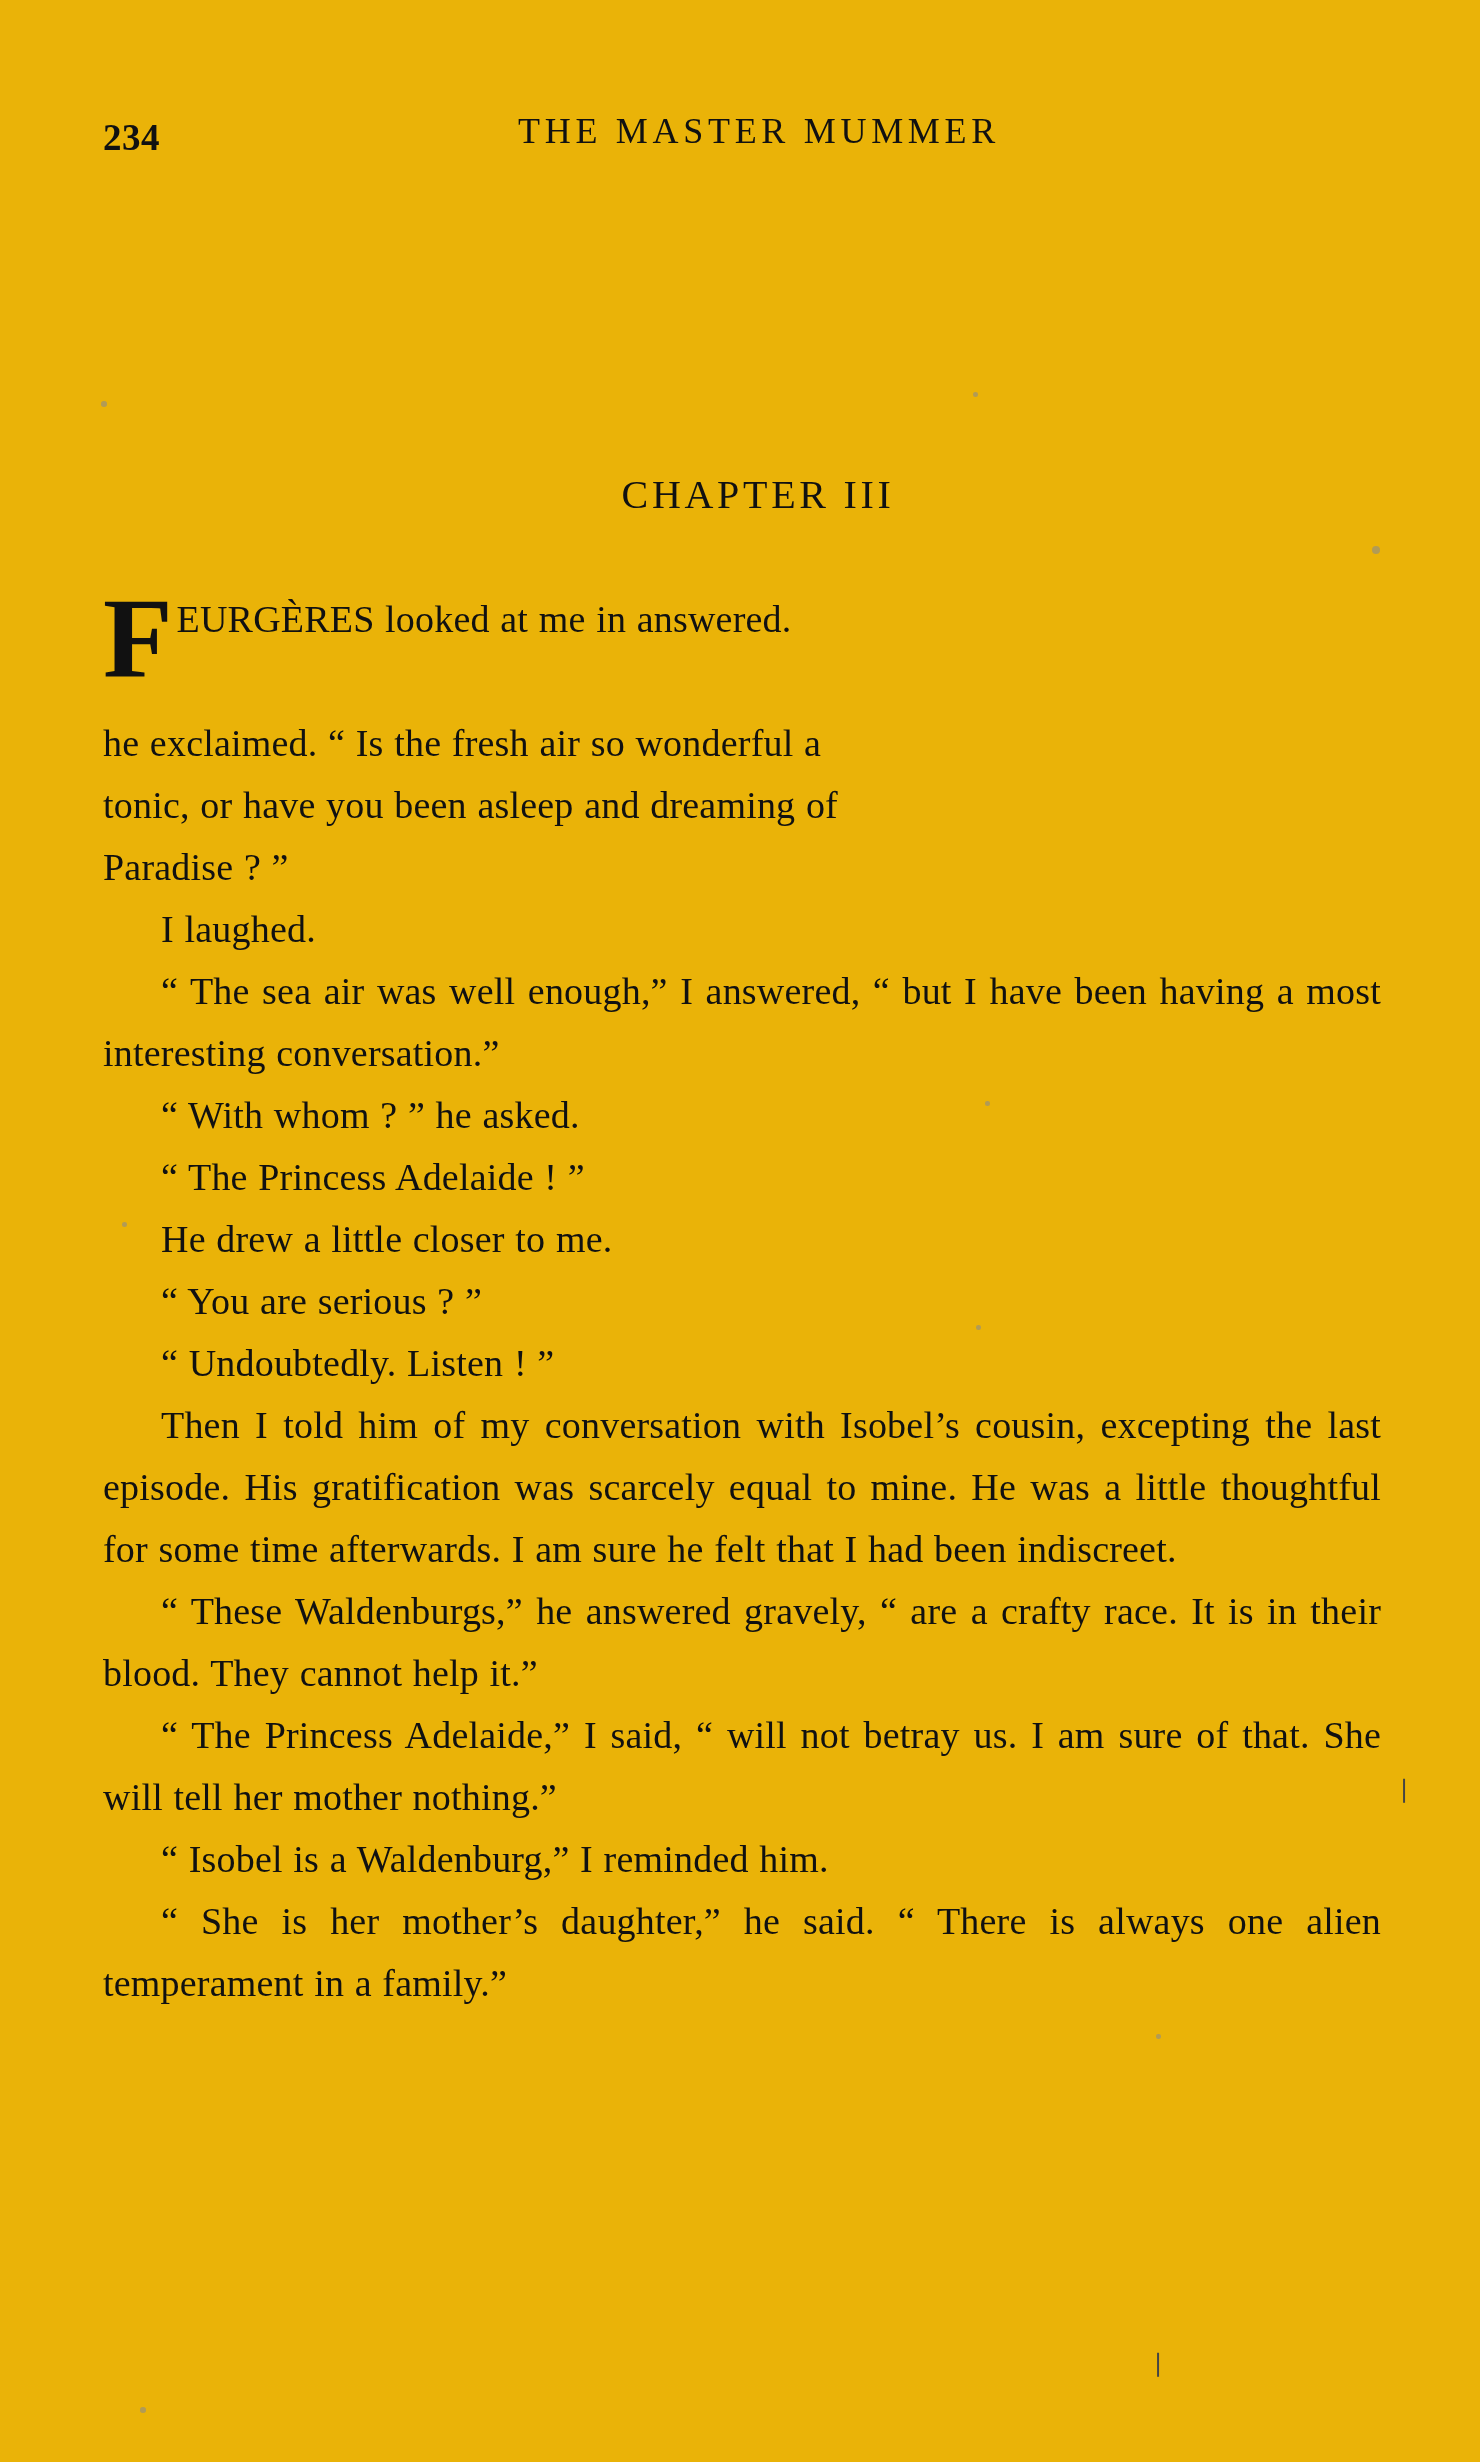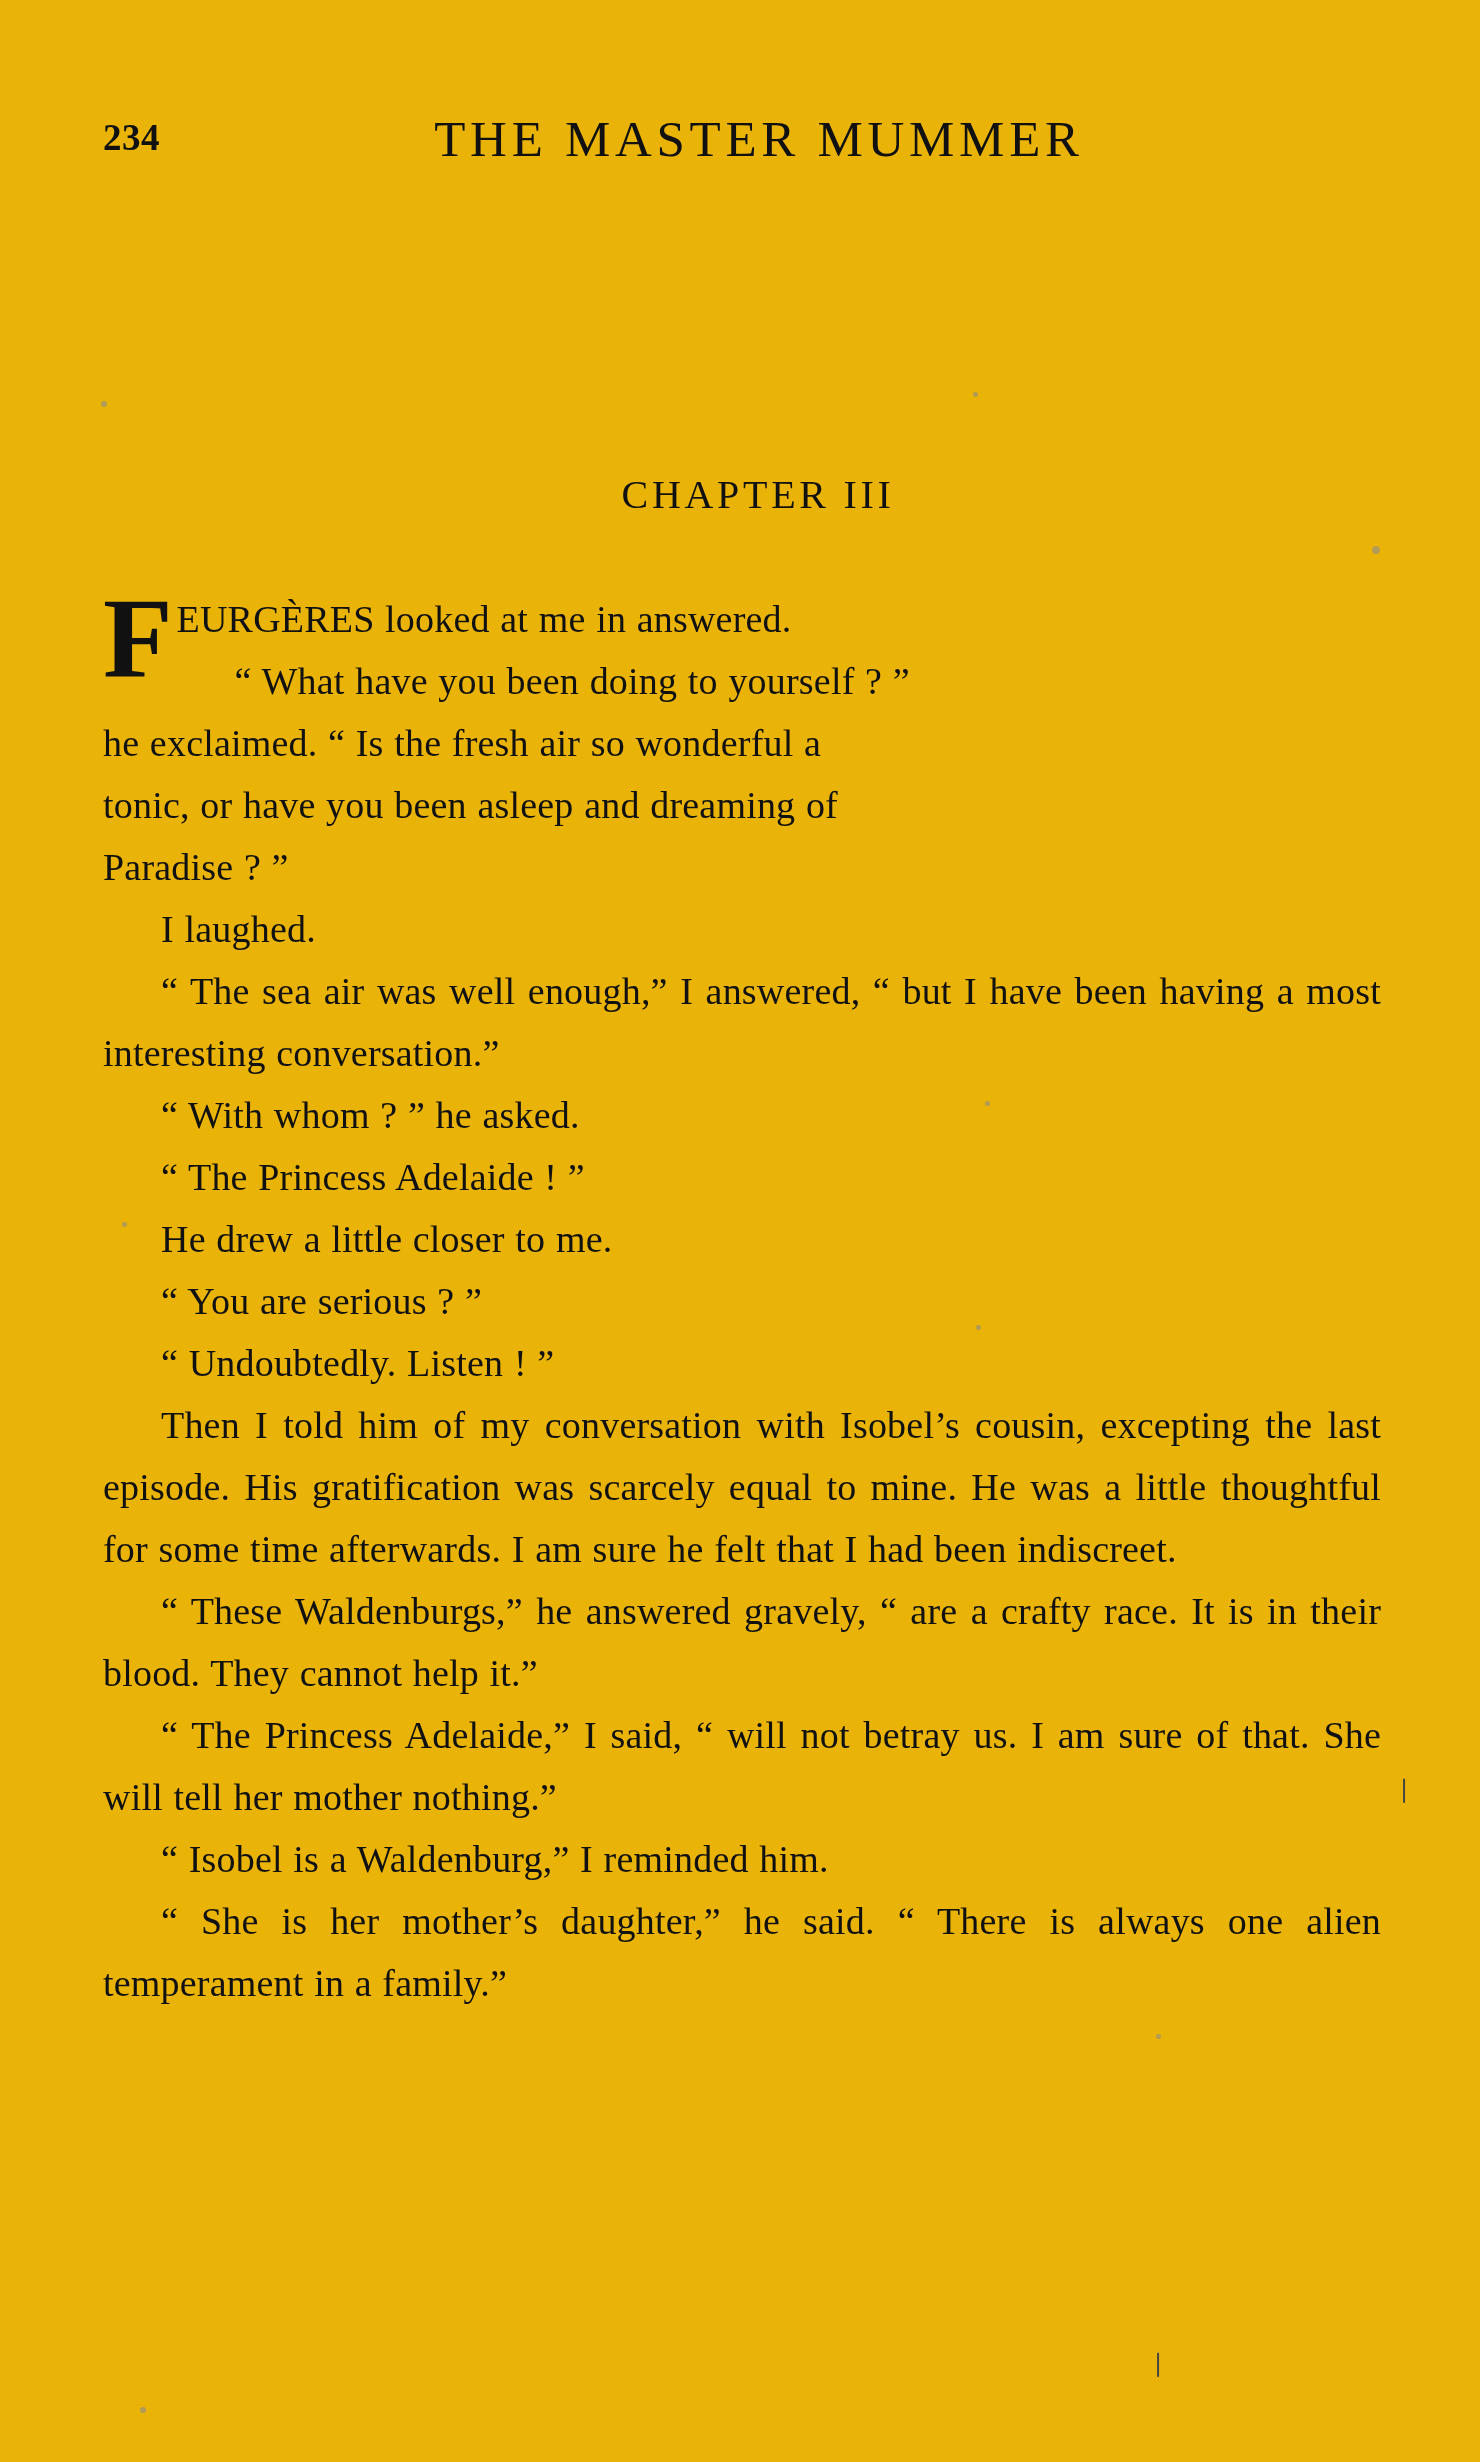--- a/index.html
+++ b/index.html
@@ -41,21 +41,21 @@
     font-weight: bold;
     letter-spacing: 0.5px;
     font-family: "Liberation Serif", serif;
   }
   .head-title {
     position: absolute;
     left: 0;
     top: 0;
     width: 1481px;
     text-align: center;
-    font-size: 51px;
+    font-size: 36px;
     letter-spacing: 4.7px;
     font-family: "Liberation Serif", serif;
     padding-left: 37px;
     box-sizing: border-box;
   }
 
   
   .chapter-heading {
     position: absolute;
     left: 0;
@@ -126,21 +126,21 @@
     <div class="folio">234</div>
     <div class="head-title">THE MASTER MUMMER</div>
   </div>
 
   <div class="chapter-heading">CHAPTER III</div>
 
   <div class="body-block">
 
     <p class="para first">
       <span class="dropcap">F</span><span>EURGÈRES looked at me in answered.</span><br>
-      <span class="opening-indent">“ What have you been doing to yourself ? ”</span><br>
+      <br>
       <span>he exclaimed.   “ Is the fresh air so wonderful a</span><br>
       <span>tonic, or have you been asleep and dreaming of</span><br>
       <span>Paradise ? ”</span>
     </p>
 
     <p class="para">I laughed.</p>
     <p class="para">“ The sea air was well enough,” I answered, “ but I have been having a most interesting conversation.”</p>
     <p class="para">“ With whom ? ” he asked.</p>
     <p class="para">“ The Princess Adelaide ! ”</p>
     <p class="para">He drew a little closer to me.</p>

